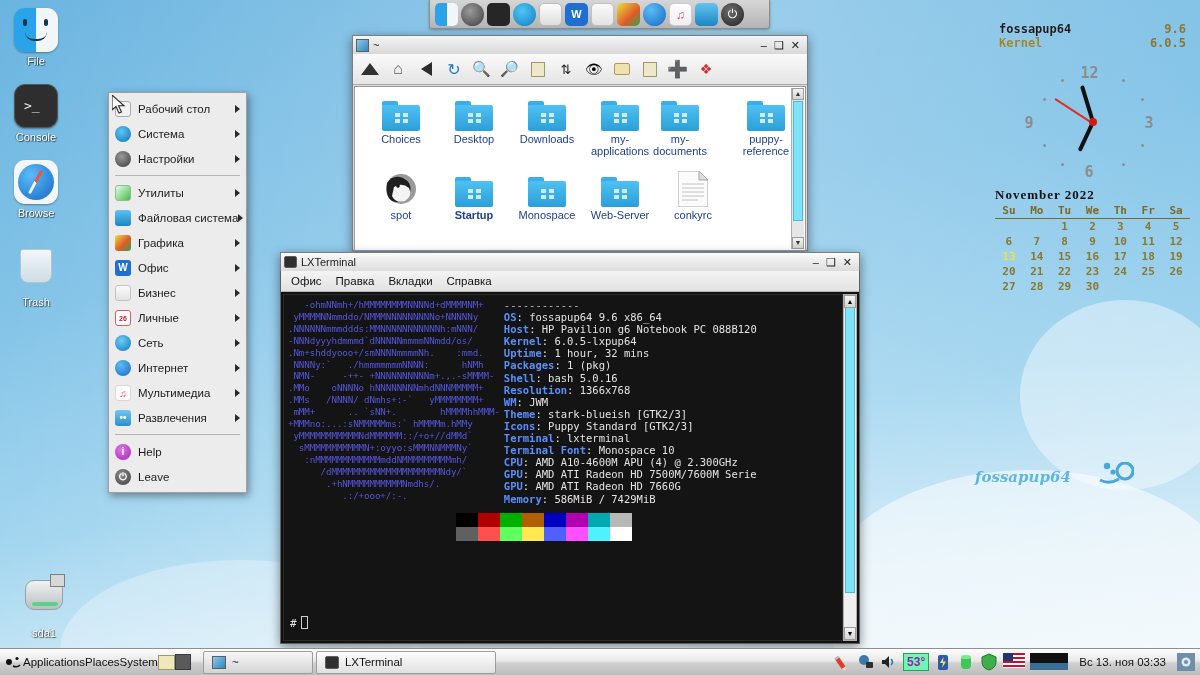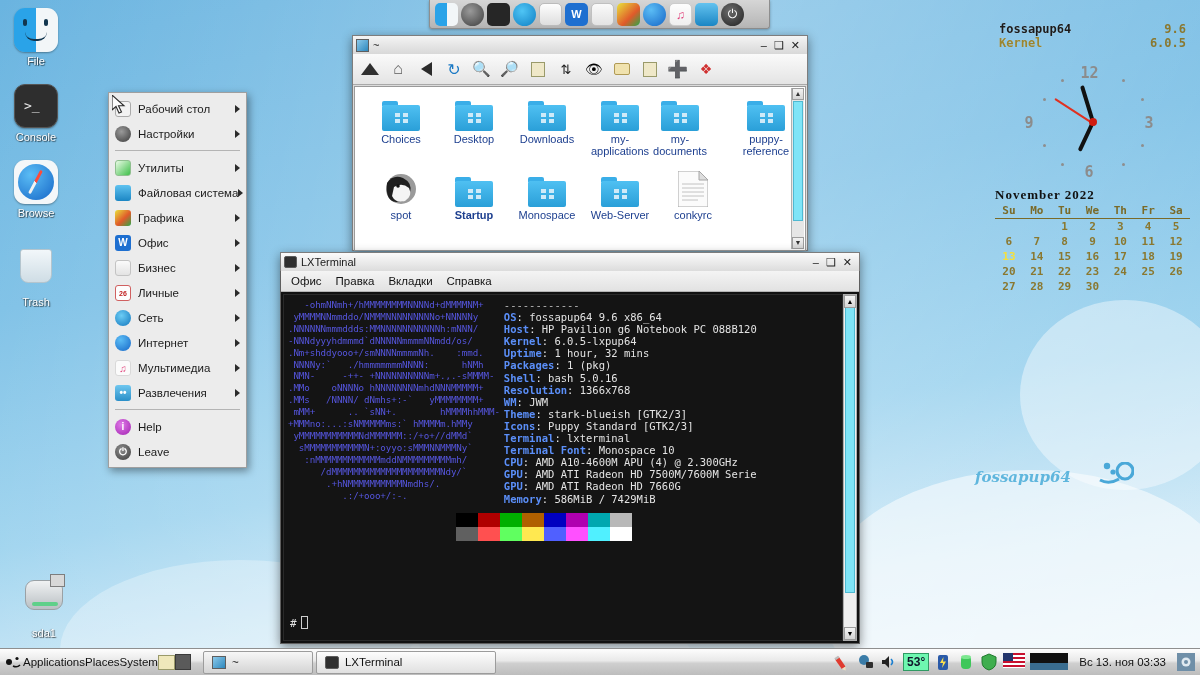--- a/index.html
+++ b/index.html
@@ -491,20 +491,25 @@
       <div class="arr" style="top:0;">▲</div>
       <div class="arr" style="bottom:0;">▼</div>
     </div>
   </div>
 </div>
 
 <div id="appmenu">
     <div class="mi">
       <span class="mico" style="background:#f2f2f2;border:1px solid #aaa;"></span>
       <span class="mlbl">Рабочий стол</span>
+      <span class="marr"></span>
+    </div>
+    <div class="mi">
+      <span class="mico" style="background:radial-gradient(circle at 40% 35%,#5fc6f3,#0e72b5);border-radius:50%;"></span>
+      <span class="mlbl">Система</span>
       <span class="marr"></span>
     </div>
     <div class="mi">
       <span class="mico" style="background:radial-gradient(circle at 40% 35%,#9a9a9a,#3a3a3a);border-radius:50%;"></span>
       <span class="mlbl">Настройки</span>
       <span class="marr"></span>
     </div>
     <div class="msep"></div>
     <div class="mi">
       <span class="mico" style="background:linear-gradient(135deg,#eafbe6,#3fbf4a);border:1px solid #8fbf8f;"></span>
@@ -711,21 +716,21 @@
           <circle cx="7" cy="7" r="5" fill="#3a7ca8"></circle>
           <rect x="9" y="9" width="7" height="6" rx="1" fill="#2f2f2f"></rect>
         </svg>
     </span>
     <span class="tray-ic">
       <svg width="18" height="18" viewBox="0 0 18 18">
           <polygon points="2,7 5,7 9,3 9,15 5,11 2,11" fill="#222"></polygon>
           <path d="M11 6 Q14 9 11 12" stroke="#1b7fd0" stroke-width="1.6" fill="none"></path>
         </svg>
     </span>
-    <span style="background:#6ef7b0;border:1px solid #2f9a63;color:#0f172a;font-weight:bold;font-size:12px;padding:1px 3px;line-height:14px;">53°</span>
+    <span style="background:#6ef7b0;border:1px solid #2f9a63;color:#a21caf;font-weight:bold;font-size:12px;padding:1px 3px;line-height:14px;">53°</span>
     <span class="tray-ic">
       <svg width="18" height="18" viewBox="0 0 18 18">
           <rect x="4" y="2" width="10" height="15" rx="2" fill="#2a5aa8"></rect>
           <polygon points="9.5,4 6,10 9,10 8,15 12,8.5 9,8.5" fill="#ffe24a"></polygon>
         </svg>
     </span>
     <span class="tray-ic">
       <svg width="18" height="18" viewBox="0 0 18 18">
           <rect x="4" y="3" width="10" height="13" rx="4" fill="#3fc75a"></rect>
           <ellipse cx="9" cy="4" rx="5" ry="2" fill="#7ce78f"></ellipse>

